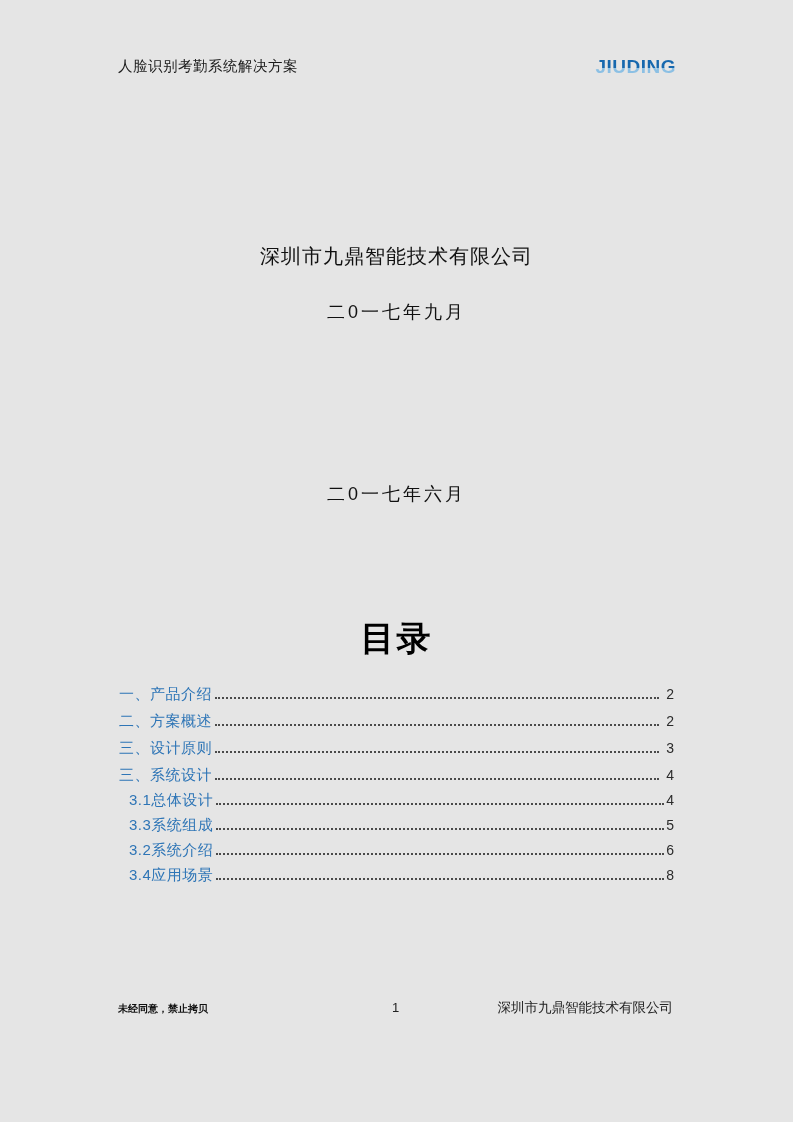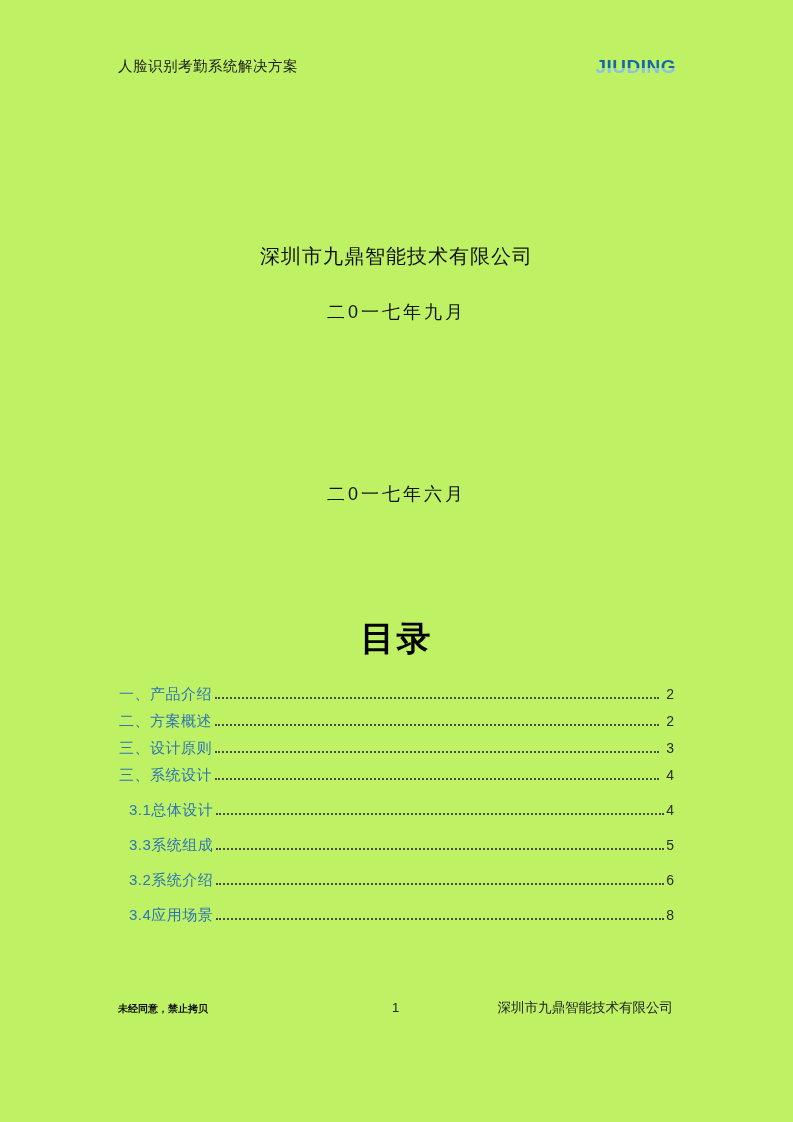--- a/index.html
+++ b/index.html
@@ -1,21 +1,21 @@
 <!DOCTYPE html>
 <html><head>
 <meta charset="utf-8">
 <style>
   * { margin: 0; padding: 0; box-sizing: border-box; }
   html, body { background: #ffffff; }
   .page {
     position: relative;
     width: 793px;
     height: 1122px;
-    background: #bef264;
+    background: #e5e5e5;
     font-family: "Liberation Sans", sans-serif;
     color: #1b1b1b;
     overflow: hidden;
     margin: 0 auto;
     text-decoration: underline;
   }
   
   .doc-header {
     position: absolute;
     top: 57px; left: 118px; right: 117px;
@@ -74,21 +74,21 @@
     position: absolute;
     top: 684px; left: 119px; right: 119px;
   }
   .toc-row {
     display: flex;
     align-items: baseline;
     font-size: 15px;
     line-height: 19px;
   }
   .toc-row.l1:not(:first-child) { margin-top: 7px; }
-  .toc-row.l2 { margin-top: 15px; padding-left: 10px; }
+  .toc-row.l2 { margin-top: 5px; padding-left: 10px; }
   .toc-label {
     color: #2e75b6;
     white-space: nowrap;
     letter-spacing: 0.5px;
   }
   .leader {
     flex: 1;
     border-bottom: 2px dotted #4a4a4a;
     margin: 0 2px 3px 3px;
     min-width: 20px;

